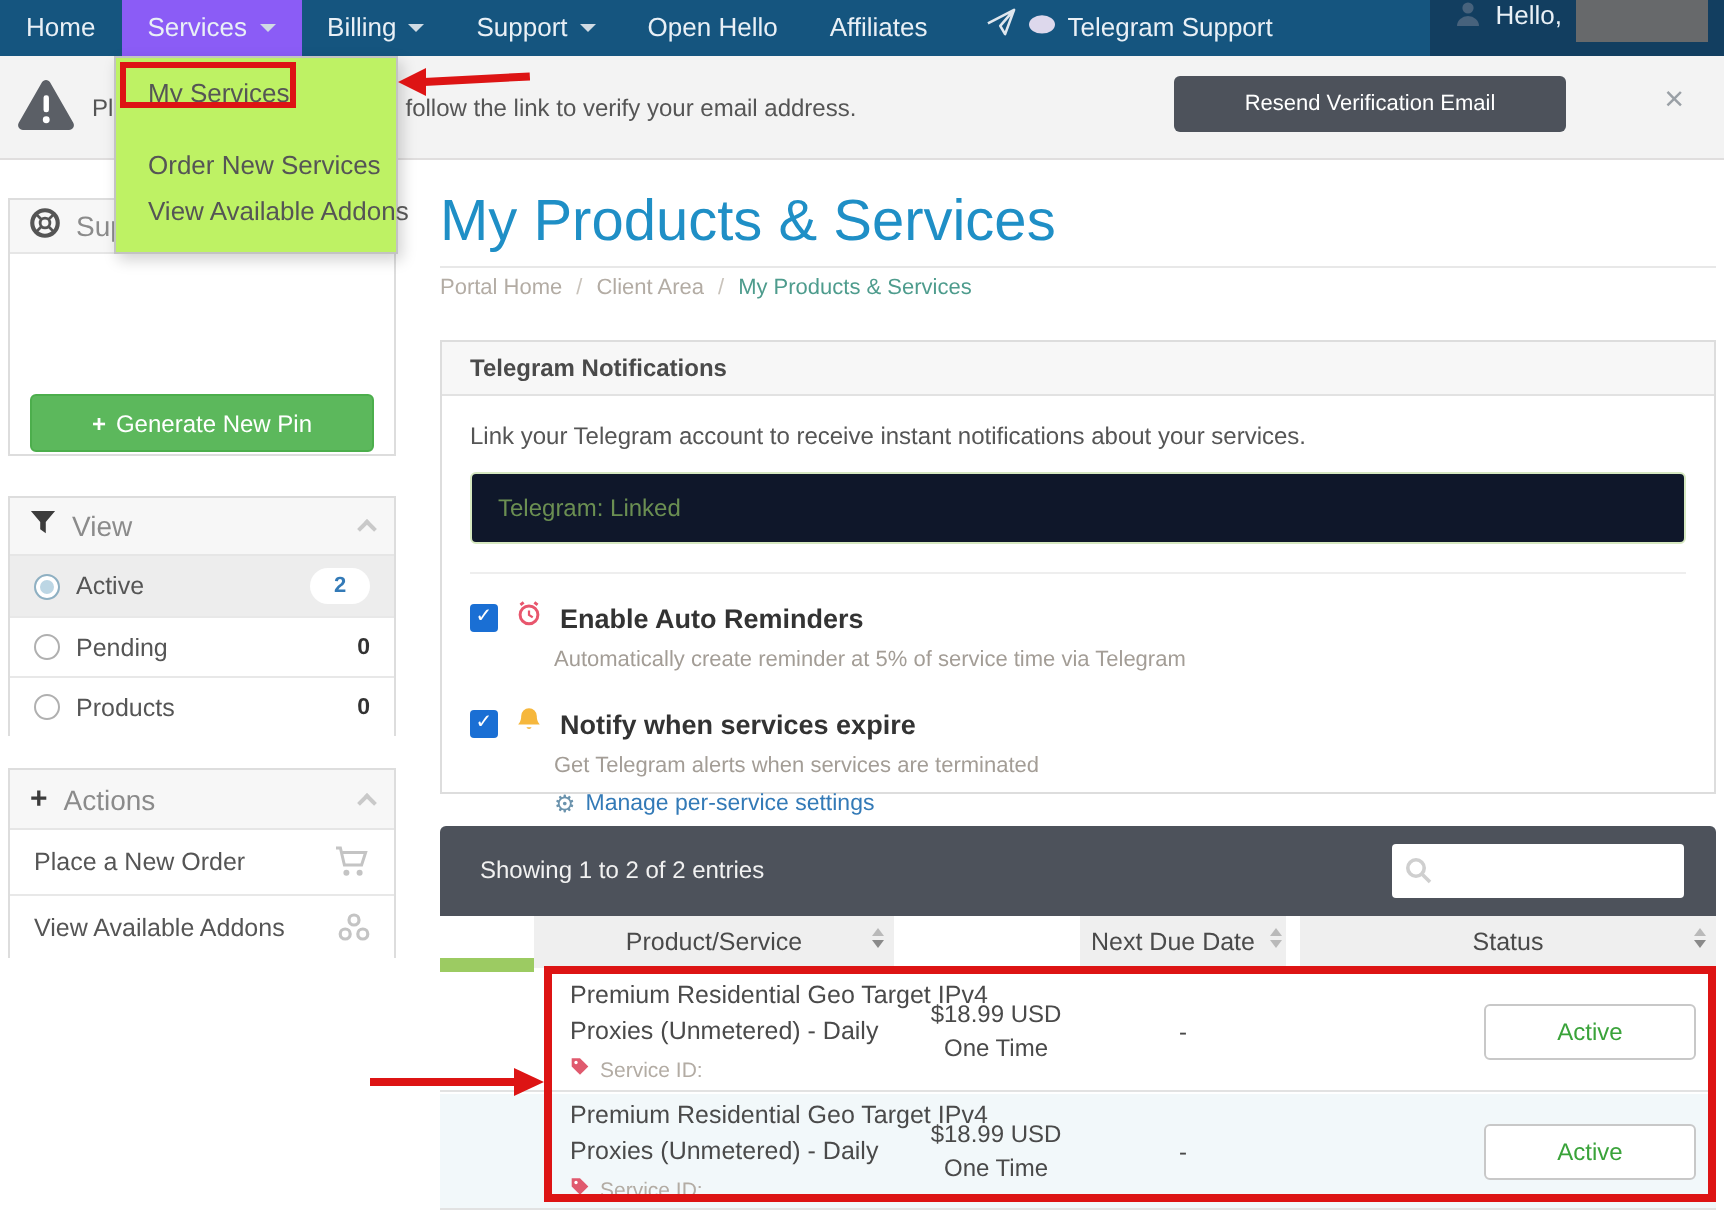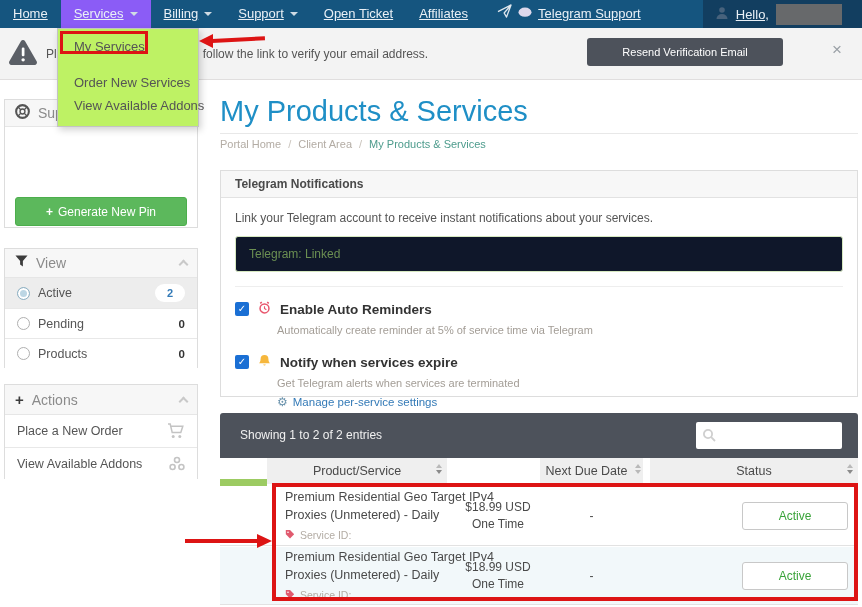--- a/index.html
+++ b/index.html
@@ -2,27 +2,27 @@
 <html><head>
 <meta charset="utf-8">
 <style>
   * { margin:0; padding:0; box-sizing:border-box; }
   html,body { width:862px; height:607px; overflow:hidden; background:#fff;
     font-family:"Liberation Sans", sans-serif; }
   .abs { position:absolute; }
 
   
   .navbar { position:absolute; left:0; top:0; width:862px; height:28px;
-    background:#15557f; display:flex; align-items:stretch; color:#e9f0f6; font-size:13px; z-index:30;text-decoration:underline; }
+    background:#15557f; display:flex; align-items:stretch; color:#e9f0f6; font-size:13px; z-index:30; }
   .nav-item { padding:0 13px; line-height:28px; display:flex; align-items:center; gap:6px; cursor:pointer; }
   .nav-item.active { background:#8b5cf6; }
   .caret { width:0; height:0; border-left:4px solid transparent; border-right:4px solid transparent;
     border-top:4px solid #cfdbe4; display:inline-block; }
   .nav-telegram { margin-left:16px; display:flex; align-items:center; gap:6px; line-height:28px; }
-  .nav-user { margin-left:auto; background:#123e60; display:flex; align-items:center; gap:7px; padding:0 20px 0 12px; }
+  .nav-user { margin-left:auto; background:#123e60; display:flex; align-items:flex-start; gap:7px; padding:0 8px 0 12px; }
   .redact { width:66px; height:21px; background:#67696b; }
 
   
   .banner { position:absolute; left:0; top:28px; width:862px; height:52px; background:#f3f3f3;
     border-bottom:1px solid #e0dede; }
   .banner-msg { position:absolute; left:46px; top:19px; font-size:12px; color:#555; }
   .resend-btn { position:absolute; right:79px; top:10px; width:196px; height:28px; background:#4d525b;
     color:#fff; font-size:11px; border:none; border-radius:3px; text-align:center; line-height:28px; cursor:pointer; }
   .banner-close { position:absolute; right:20px; top:13px; color:#9aa0a6; font-size:17px; cursor:pointer; line-height:1; }
 
@@ -128,21 +128,21 @@
     </div>
   <div class="nav-item">
       <span>Billing</span>
       <span class="caret"></span>
     </div>
   <div class="nav-item">
       <span>Support</span>
       <span class="caret"></span>
     </div>
   <div class="nav-item">
-      <span>Open Ticket</span>
+      <span>Open Hello</span>
     </div>
   <div class="nav-item">
       <span>Affiliates</span>
     </div>
   <div class="nav-telegram">
     <span><svg width="15" height="14" viewBox="0 0 16 15">
           <path d="M1 8.2 L15 1 L10.2 14 L7.6 9.6 L15 1" fill="none" stroke="#dfe7ee" stroke-width="1.4" stroke-linejoin="round"></path>
         </svg></span>
     <span><svg width="14" height="11" viewBox="0 0 14 11">
           <ellipse cx="7" cy="5.2" rx="6.5" ry="4.6" fill="#ddd8ec"></ellipse>

